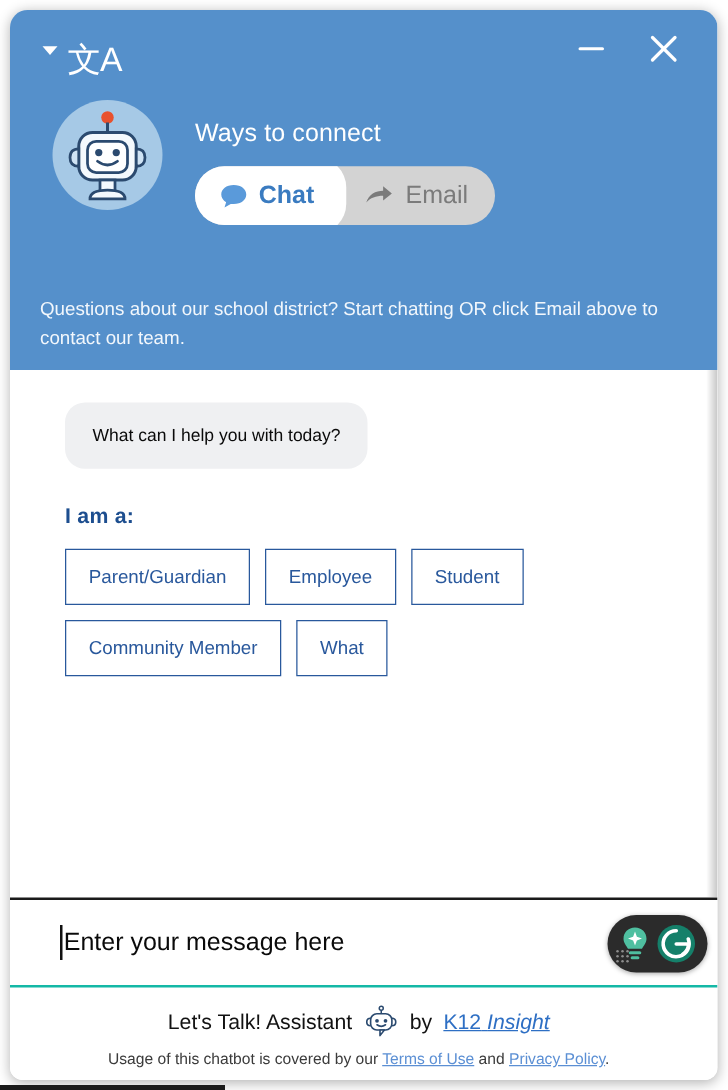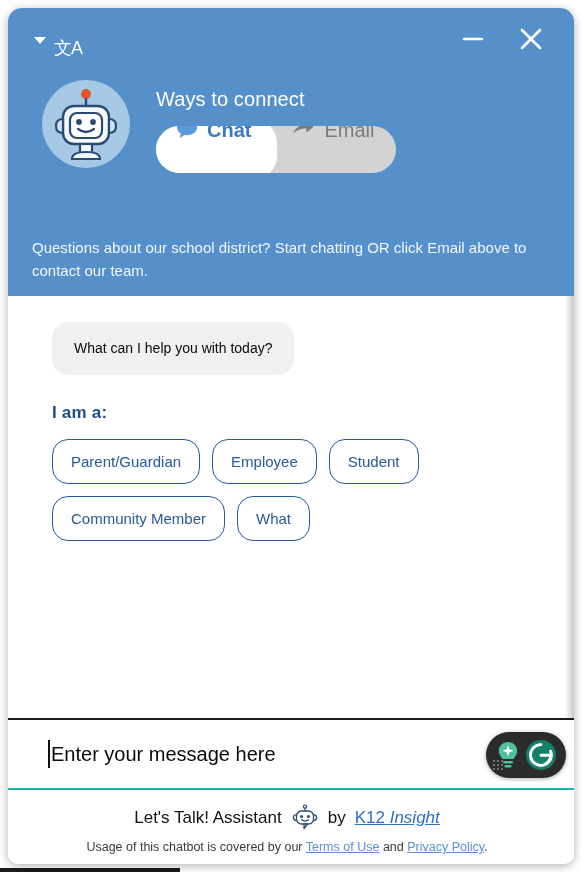--- a/index.html
+++ b/index.html
@@ -53,21 +53,21 @@
     cursor: pointer;
   }
   .caret-down {
     width: 0; height: 0;
     border-left: 6px solid transparent;
     border-right: 6px solid transparent;
     border-top: 7px solid #ffffff;
     margin-top: 3px;
   }
   .translate-glyph {
-    font-size: 18px;
+    font-size: 27px;
     line-height: 1;
     letter-spacing: -1px;
     font-weight: 400;
     color: #ffffff;
     white-space: nowrap;
     margin-top: 18px;
   }
 
   .win-controls {
     display: flex;
@@ -100,36 +100,37 @@
   }
 
   .header-right {
     padding-left: 26px;
     padding-top: 8px;
   }
   .ways-title {
     font-size: 20px;
     font-weight: 400;
     color: #ffffff;
-    margin: 0 0 14px 0;
+    margin: 8px 0 14px 0;
     letter-spacing: 0.1px;
   }
 
   .toggle {
     display: inline-flex;
     background: #d3d3d3;
     border-radius: 24px;
     height: 47px;
     align-items: center;
     overflow: hidden;
     min-width: 236px;
     box-sizing: border-box;
   }
   .toggle-opt {
     display: flex;
+    align-items: center;
     gap: 9px;
     height: 61px;
     padding: 0 22px;
     box-sizing: border-box;
     cursor: pointer;
     font-size: 20px;
     font-weight: 700;
     white-space: nowrap;
   }
   .toggle-opt.active {
@@ -187,21 +188,21 @@
     margin-top: 16px;
     display: flex;
     flex-wrap: wrap;
     gap: 12px 12px;
     max-width: 390px;
   }
   .choice {
     border: 1.6px solid #29589c;
     color: #29589c;
     background: #ffffff;
-    border-radius: 16px;
+    border-radius: 0;
     padding: 14px 18px;
     font-size: 15px;
     line-height: 1;
     cursor: pointer;
     white-space: nowrap;
   }
 
   
   .body-edge {
     position: absolute;

